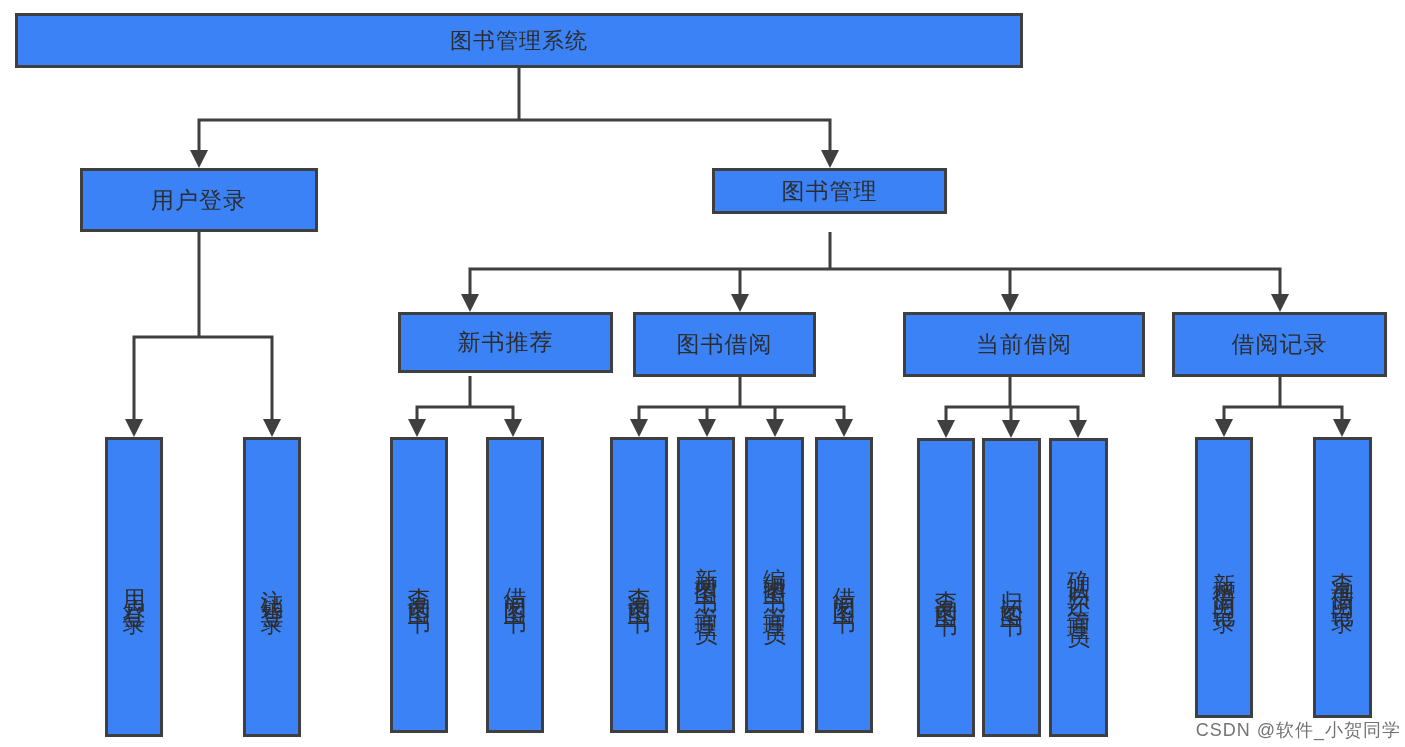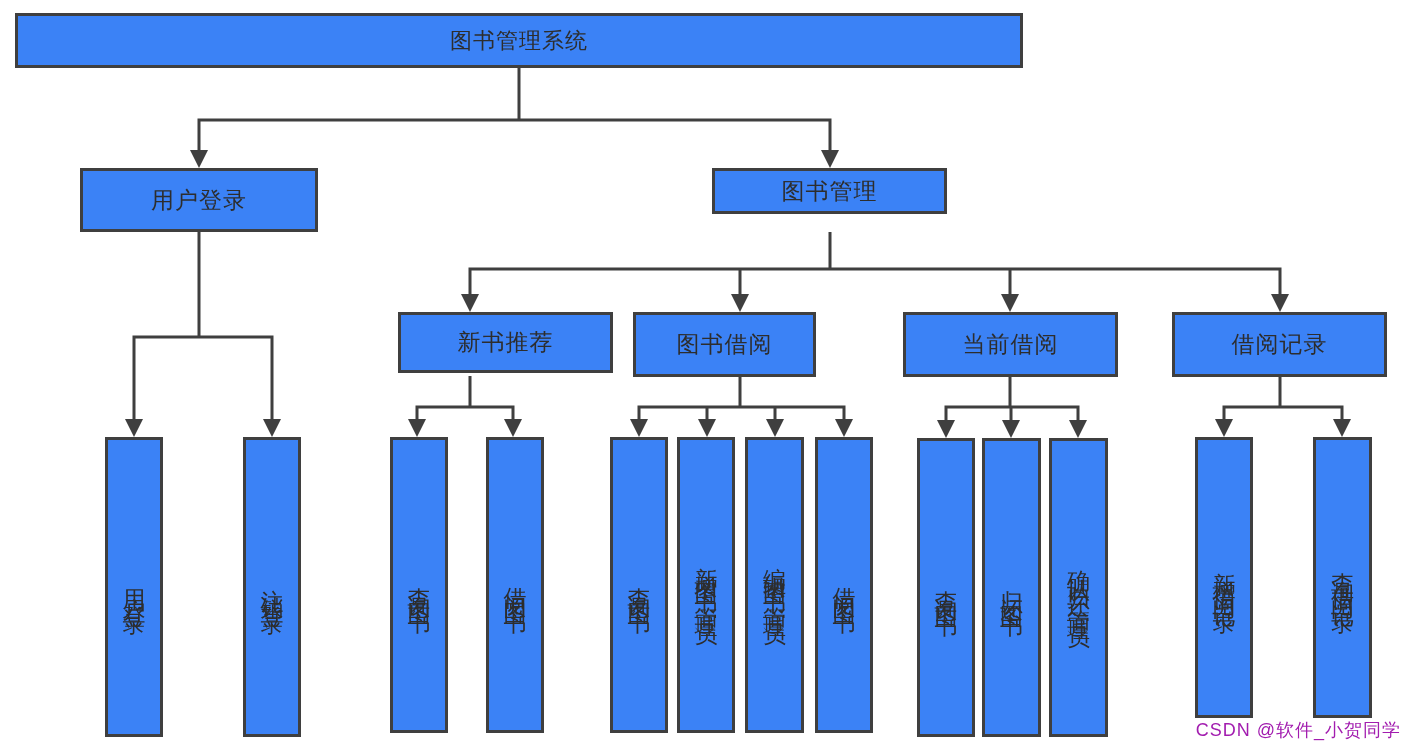--- a/index.html
+++ b/index.html
@@ -46,21 +46,21 @@
     text-orientation: mixed;
     font-size: 23px;
     letter-spacing: 8px;
     line-height: 1;
   }
   .watermark {
     position: absolute;
     right: 4px;
     bottom: 5px;
     font-size: 18px;
-    color: #a21caf;
+    color: #737373;
     letter-spacing: 1px;
     white-space: nowrap;
   }
 </style>
 </head>
 <body>
 
 <div id="stage">
 
   <svg id="connectors" viewBox="0 0 1405 747" xmlns="http://www.w3.org/2000/svg">
@@ -113,21 +113,21 @@
   <div class="box" style="left:712px; top:168px; width:235px; height:46px;">
     <span class="h-label">图书管理</span>
   </div>
 
   <div class="box" style="left:362px; top:312px; width:215px; height:61px;margin-left:36px;">
     <span class="h-label">新书推荐</span>
   </div>
   <div class="box" style="left:633px; top:312px; width:183px; height:65px;">
     <span class="h-label">图书借阅</span>
   </div>
-  <div class="box" style="left:903px; top:312px; width:215px; height:65px;">
+  <div class="box" style="left:903px; top:312px; width:242px; height:65px;">
     <span class="h-label">当前借阅</span>
   </div>
   <div class="box" style="left:1172px; top:312px; width:215px; height:65px;">
     <span class="h-label">借阅记录</span>
   </div>
 
   <div class="box leaf" style="left:105px; top:437px; width:58px; height:300px;">用户登录</div>
   <div class="box leaf" style="left:243px; top:437px; width:58px; height:300px;">注销登录</div>
 
   <div class="box leaf" style="left:390px; top:437px; width:58px; height:296px;">查询图书</div>

